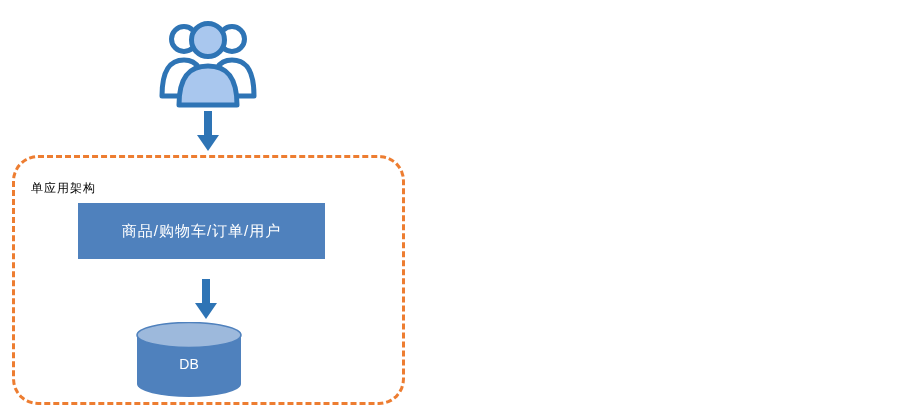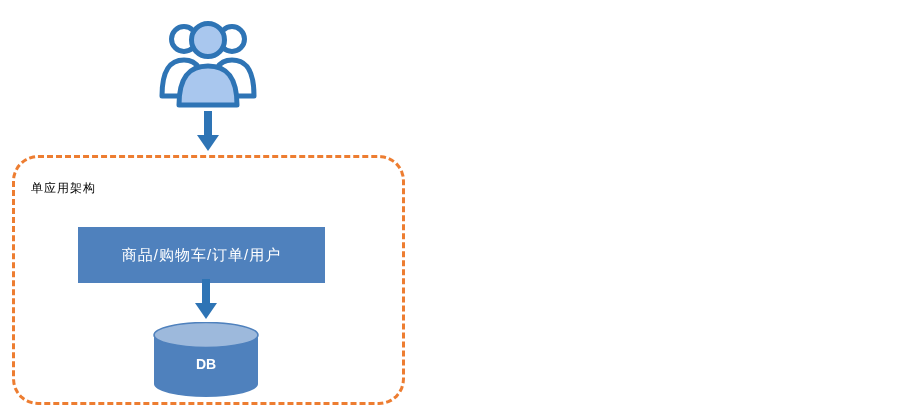--- a/index.html
+++ b/index.html
@@ -34,30 +34,30 @@
     border:3px dashed var(--border-orange);
     border-radius:26px;
     background:transparent;
   }
   .boundary-label{
     position:absolute;left:16px;top:22px;
     font-size:12px;color:#000;letter-spacing:1px;
   }
   
   .app-box{
-    position:absolute;left:78px;top:216px;width:247px;height:56px;
+    position:absolute;left:78px;top:192px;width:247px;height:56px;
     background:var(--accent-blue);
     display:flex;align-items:center;justify-content:center;
   }
   .app-box span{
     color:#ffffff;font-size:15px;letter-spacing:1px;
   }
   
   .db{
-    position:absolute;left:153px;top:311px;width:106px;height:76px;font-weight:bold;
+    position:absolute;left:136px;top:311px;width:106px;height:76px;
   }
   .db svg{width:100%;height:100%;display:block;}
   .db-label{
     position:absolute;left:0;top:34px;width:100%;
     text-align:center;color:#ffffff;font-size:14px;
   }
 </style>
 </head>
 <body>
 

